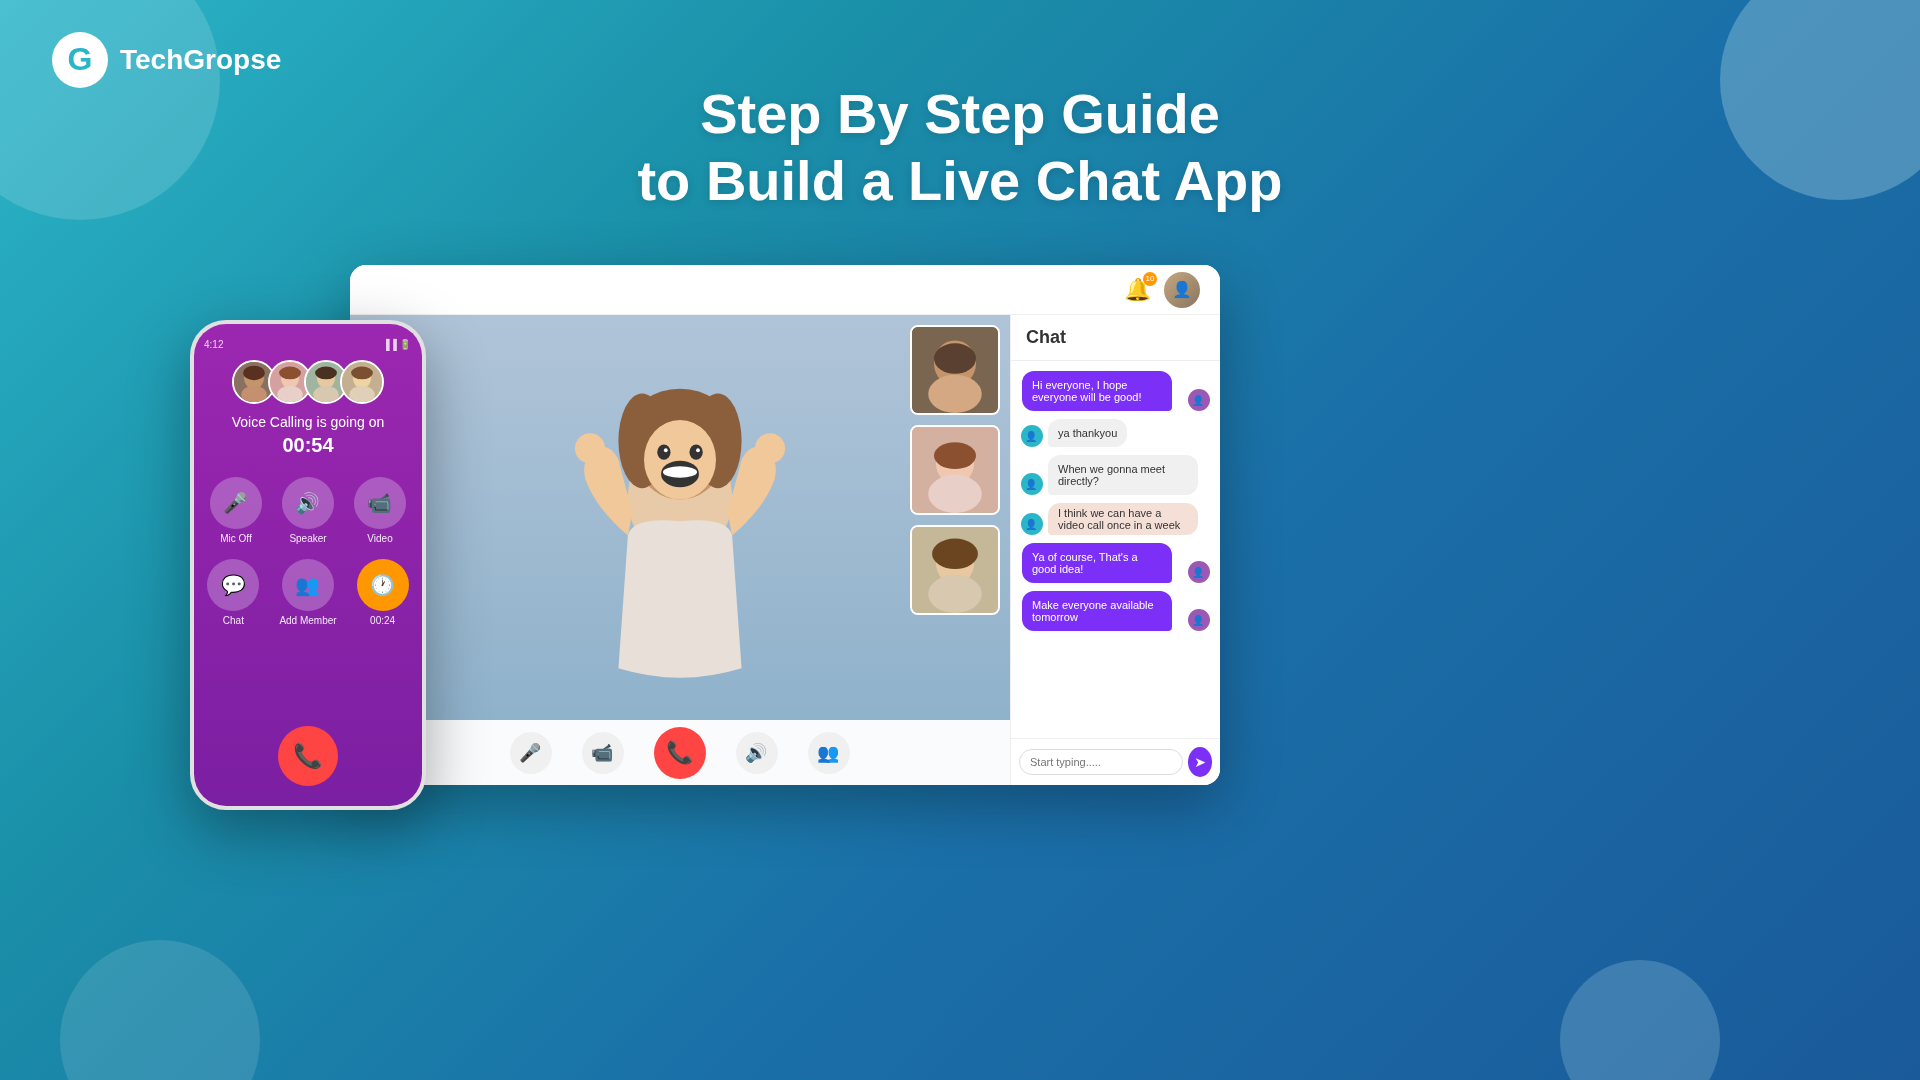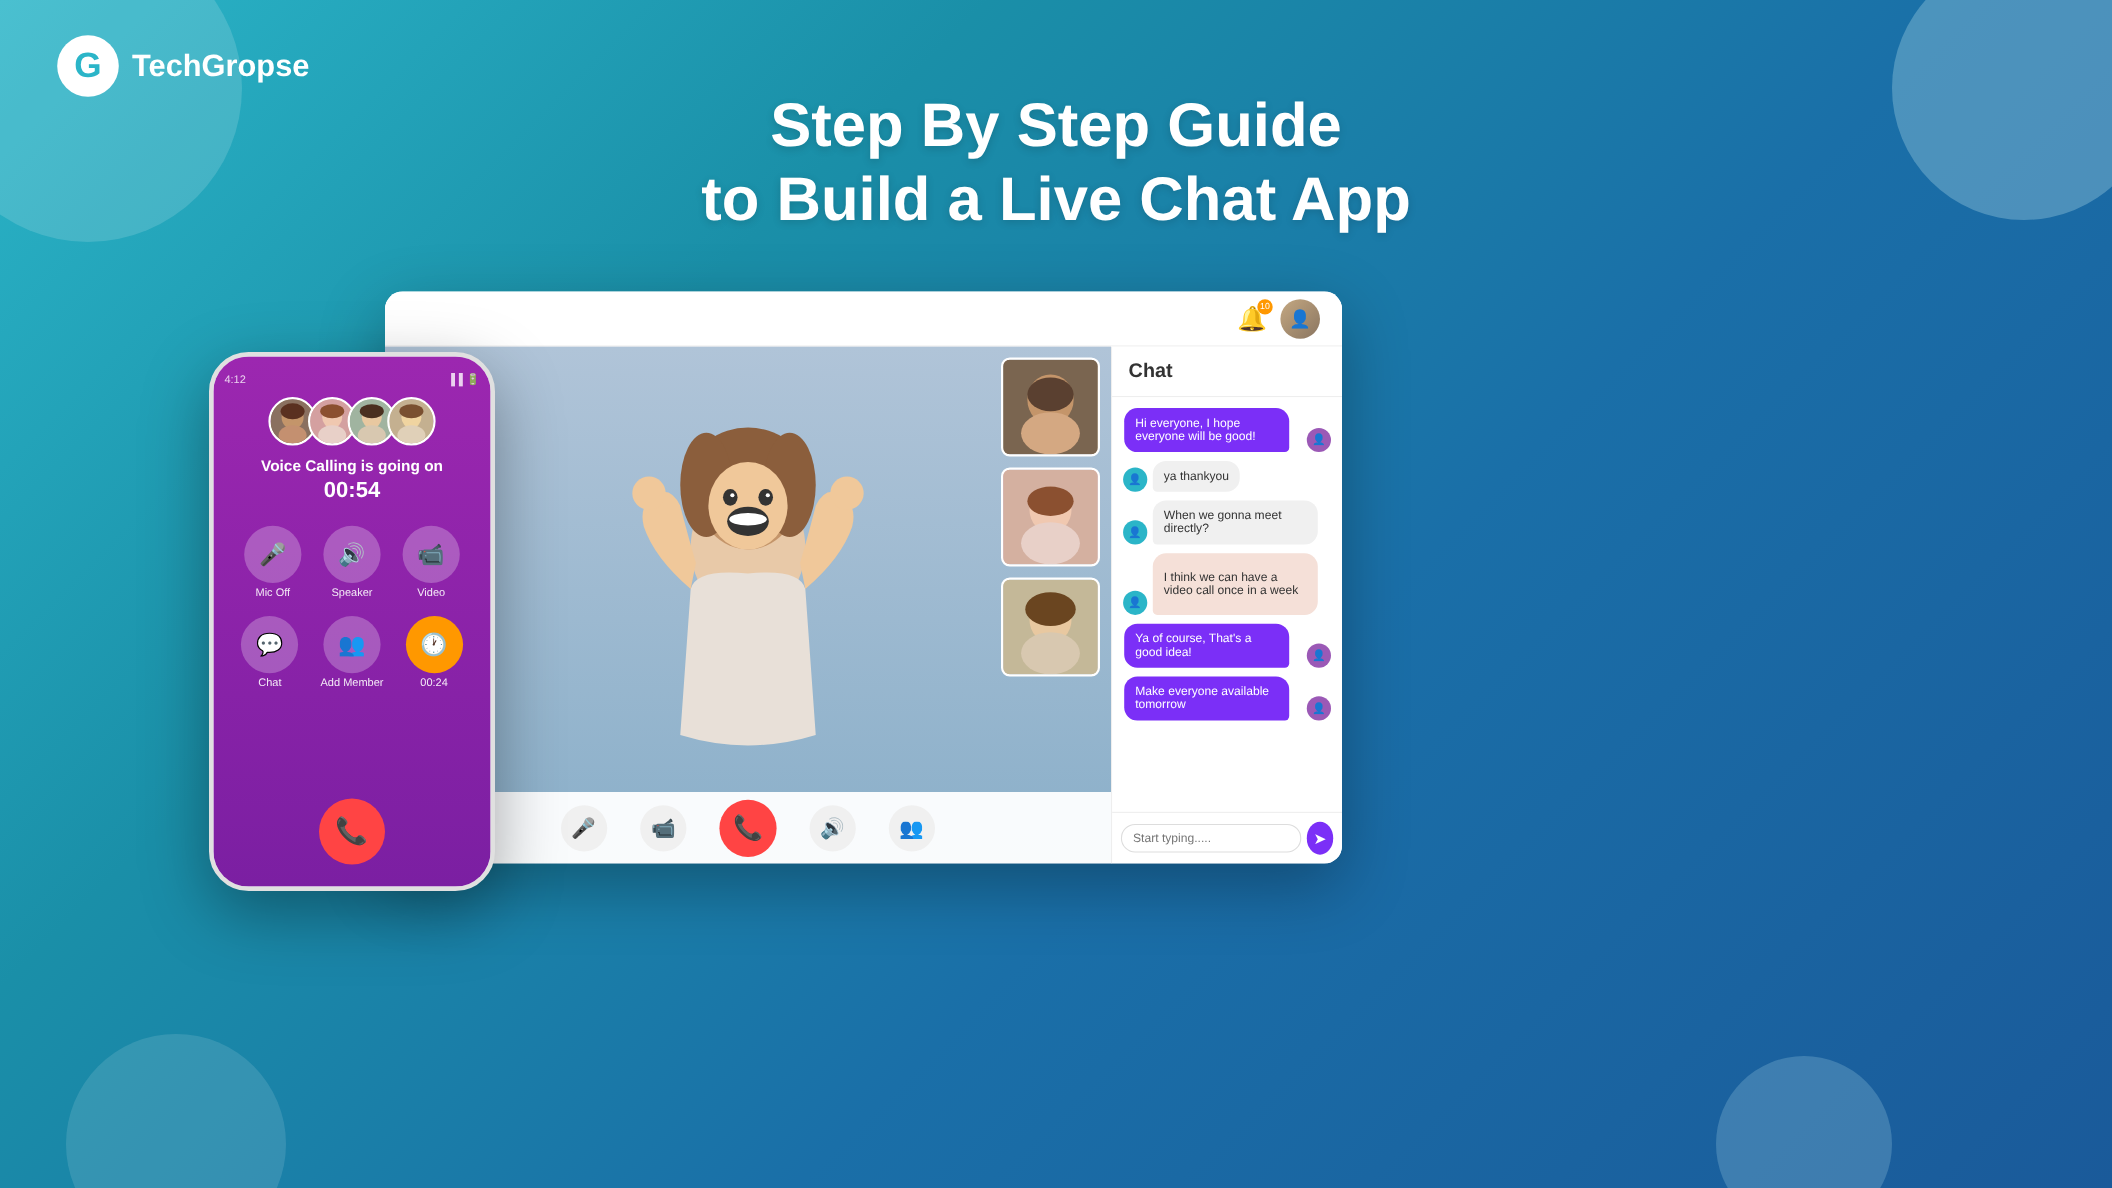--- a/index.html
+++ b/index.html
@@ -231,21 +231,21 @@
       border-radius: 12px 12px 12px 4px;
       padding: 8px 10px;
       font-size: 11px;
       align-self: flex-start;
       max-width: 150px;
     }
     .msg-bubble-peach {
       background: #f5e0d8;
       color: #333;
       border-radius: 12px 12px 12px 4px;
-      padding: 16px 10px;
+      padding: 4px 10px;
       font-size: 11px;
       align-self: flex-start;
       max-width: 150px;
     }
     .msg-row {
       display: flex;
       align-items: flex-end;
       gap: 5px;
     }
     .msg-row-right {
@@ -324,21 +324,21 @@
       justify-content: center;
       font-size: 16px;
       color: white;
     }
 
     
     .phone-mockup {
       position: absolute;
       top: 320px;
       left: 190px;
-      width: 260px;
+      width: 236px;
       height: 490px;
       background: white;
       border-radius: 36px;
       box-shadow: 0 20px 60px rgba(0,0,0,0.35);
       overflow: hidden;
       z-index: 8;
       border: 4px solid #e0e0e0;
     }
     .phone-screen {
       width: 100%;
@@ -380,21 +380,21 @@
     }
     .ph-av-1 { background: linear-gradient(135deg, #8a7560, #c4a882); margin-left: 0; }
     .ph-av-2 { background: linear-gradient(135deg, #d4a0a0, #e8c8c8); }
     .ph-av-3 { background: linear-gradient(135deg, #a0b4a0, #c8d8c8); }
     .ph-av-4 { background: linear-gradient(135deg, #c4b090, #d8c8a8); }
 
     .phone-calling-text {
       color: white;
       text-align: center;
       font-size: 14px;
-      font-weight: 700;
+      font-weight: 400;
       margin-bottom: 4px;
     }
     .phone-timer {
       color: white;
       font-size: 20px;
       font-weight: bold;
       margin-bottom: 20px;
     }
 
     .phone-controls-row {

